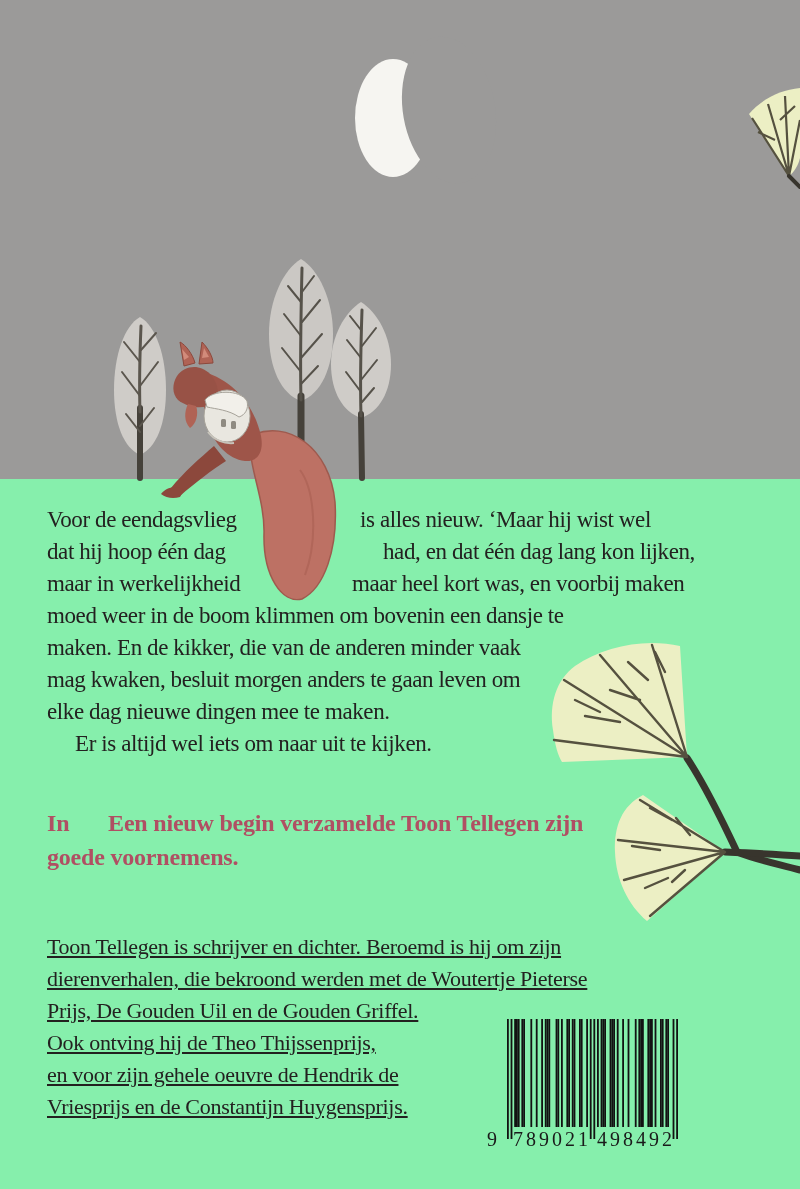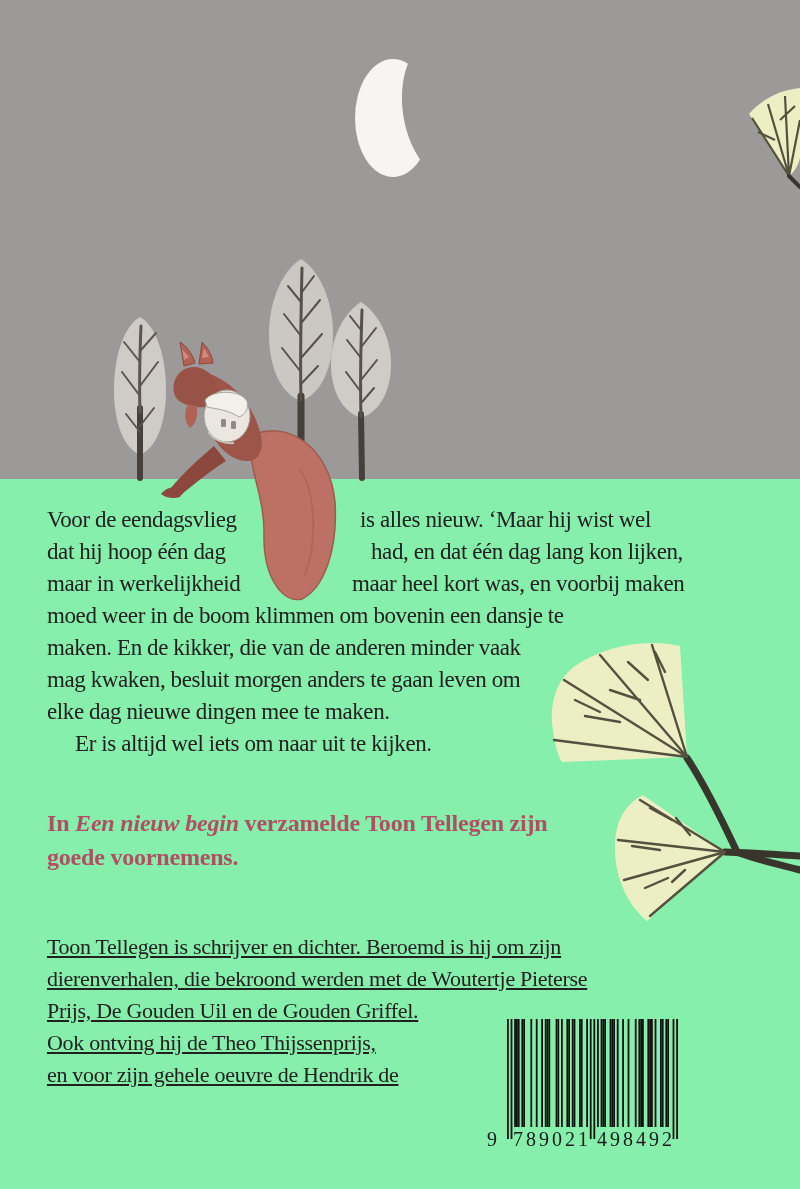--- a/index.html
+++ b/index.html
@@ -7,21 +7,21 @@
   .page{position:relative;width:800px;height:1189px;background:#86efac;overflow:hidden;}
   .scene{position:absolute;left:0;top:0;z-index:1;pointer-events:none;}
   .textlayer{position:absolute;z-index:2;color:#232120;}
   
   .blurb{left:47px;top:504px;width:705px;font-size:23px;line-height:32px;letter-spacing:-0.4px;}
   .bline{position:relative;height:32px;white-space:nowrap;}
   .rseg{position:absolute;top:0;}
   .indent{padding-left:28px;}
   
   .intro{left:47px;top:806px;width:640px;font-size:24px;line-height:34px;font-weight:bold;letter-spacing:-0.2px;}
-  .intro .t-italic{font-style:italic;}
+  .intro .t-italic{margin-left:33px;}
   
   .author{left:47px;top:931px;width:660px;font-size:22px;line-height:32px;letter-spacing:-0.3px;text-decoration:underline;}
   
   .barcode{position:absolute;left:507px;top:1019px;width:171px;height:140px;z-index:2;}
   .bc-num{position:absolute;top:109px;font-size:20px;letter-spacing:3px;color:#1a1a1a;font-family:"Liberation Serif",serif;}
   .bc-n1{left:-20px;}
   .bc-n2{left:6px;}
   .bc-n3{left:90px;}
 </style>
 </head>
@@ -94,21 +94,21 @@
     </g>
   </svg>
 
   <div class="textlayer blurb">
     <div class="bline">
       <span>Voor de eendagsvlieg</span>
       <span class="rseg" style="left:313px">is alles nieuw. ‘Maar hij wist wel</span>
     </div>
     <div class="bline">
       <span>dat hij hoop één dag</span>
-      <span class="rseg" style="left:324px">had, en dat één dag lang kon lijken,</span>
+      <span class="rseg" style="left:336px">had, en dat één dag lang kon lijken,</span>
     </div>
     <div class="bline">
       <span>maar in werkelijkheid</span>
       <span class="rseg" style="left:305px">maar heel kort was, en voorbij maken</span>
     </div>
     <div class="bline">moed weer in de boom klimmen om bovenin een dansje te</div>
     <div class="bline">maken. En de kikker, die van de anderen minder vaak</div>
     <div class="bline">mag kwaken, besluit morgen anders te gaan leven om</div>
     <div class="bline">elke dag nieuwe dingen mee te maken.</div>
     <div class="bline indent">Er is altijd wel iets om naar uit te kijken.</div>
@@ -118,20 +118,21 @@
     <div><span>In </span><span class="t-italic">Een nieuw begin</span><span> verzamelde Toon Tellegen zijn</span></div>
     <div>goede voornemens.</div>
   </div>
 
   <div class="textlayer author">
     <div>Toon Tellegen is schrijver en dichter. Beroemd is hij om zijn</div>
     <div>dierenverhalen, die bekroond werden met de Woutertje Pieterse</div>
     <div>Prijs, De Gouden Uil en de Gouden Griffel.</div>
     <div>Ook ontving hij de Theo Thijssenprijs,</div>
     <div>en voor zijn gehele oeuvre de Hendrik de</div>
+    <div>Vriesprijs en de Constantijn Huygensprijs.</div>
   </div>
 
   <div class="barcode">
     <div id="bc-bars"><svg width="171" height="122">
           <rect x="0.0" y="0" width="1.8" height="120" fill="#121212"></rect>
           <rect x="3.6" y="0" width="1.8" height="120" fill="#121212"></rect>
           <rect x="7.2" y="0" width="1.8" height="108" fill="#121212"></rect>
           <rect x="9.0" y="0" width="1.8" height="108" fill="#121212"></rect>
           <rect x="10.8" y="0" width="1.8" height="108" fill="#121212"></rect>
           <rect x="14.4" y="0" width="1.8" height="108" fill="#121212"></rect>

